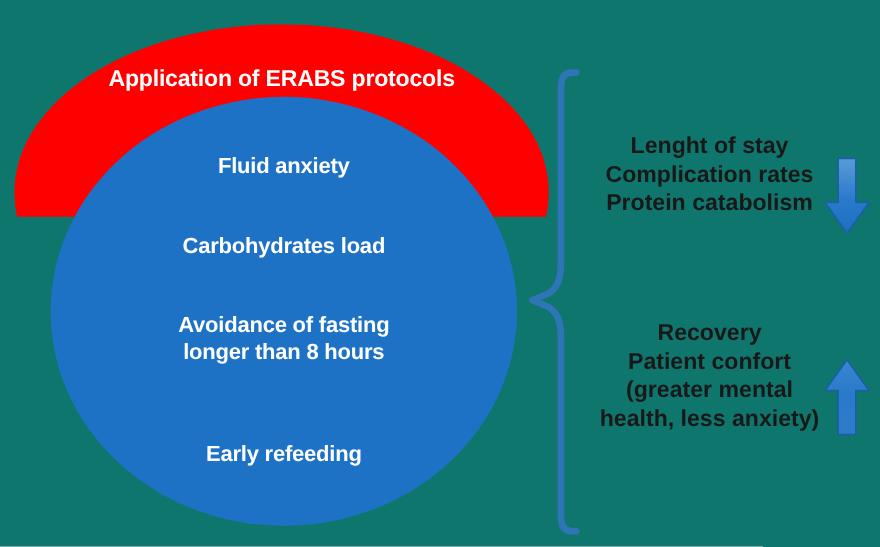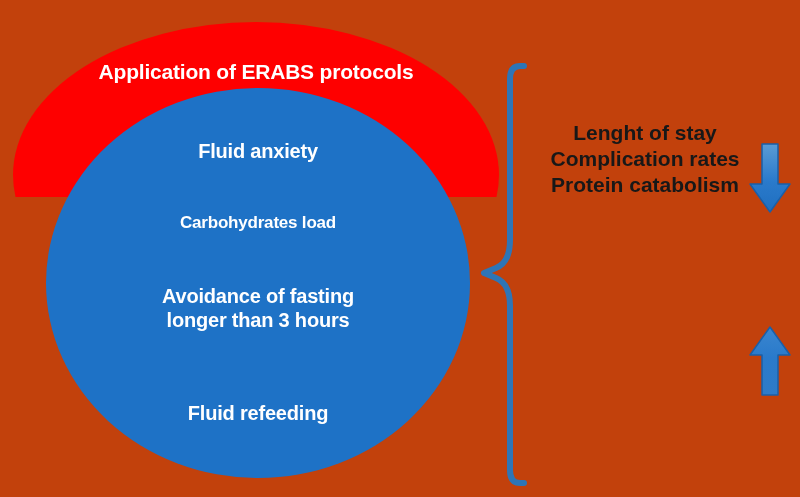--- a/index.html
+++ b/index.html
@@ -10,21 +10,21 @@
   body {
     width: 800px;
     height: 497px;
     font-family: "Liberation Sans", sans-serif;
     overflow: hidden;
   }
   #canvas {
     position: relative;
     width: 800px;
     height: 497px;
-    background: #c2410c;
+    background: #0f766e;
   }
 
   
   #figure {
     position: absolute;
     left: 0;
     top: 0;
     width: 510px;
     height: 497px;
   }
@@ -55,21 +55,21 @@
     width: 100%;
     text-align: center;
     color: #ffffff;
     font-weight: bold;
     letter-spacing: -0.2px;
     line-height: 1.18;
     user-select: none;
   }
   .lbl-protocols { top: 60px;  left: 13px; width: 486px; font-size: 21px; }
   .lbl-fluid     { top: 140px; left: 46px; width: 424px; font-size: 20px; }
-  .lbl-carbs     { top: 213px; left: 46px; width: 424px; font-size: 17px; }
+  .lbl-carbs     { top: 213px; left: 46px; width: 424px; font-size: 20px; }
   .lbl-fasting   { top: 285px; left: 46px; width: 424px; font-size: 20px; }
   .lbl-refeed    { top: 402px; left: 46px; width: 424px; font-size: 20px; }
 
   
   .brace {
     position: absolute;
     left: 468px;
     top: 62px;
     width: 60px;
     height: 425px;
@@ -107,23 +107,23 @@
     <div class="dome"></div>
     <div class="circle"></div>
 
     <div class="fig-label lbl-protocols">Application of ERABS protocols</div>
 
     <div class="fig-label lbl-fluid">Fluid anxiety</div>
 
     <div class="fig-label lbl-carbs">Carbohydrates load</div>
 
     <div class="fig-label lbl-fasting" style="white-space: pre-line;">Avoidance of fasting
-longer than 3 hours</div>
+longer than 8 hours</div>
 
-    <div class="fig-label lbl-refeed">Fluid refeeding</div>
+    <div class="fig-label lbl-refeed">Early refeeding</div>
   </div>
 
   <svg class="brace" viewBox="0 0 60 425">
     <path d="M 56 4
              L 52 4
              C 45 4 42 9 42 17
              L 42 178
              C 42 192 38 202 28 206
              L 16 211
              L 28 216
@@ -141,20 +141,24 @@
     <defs>
       <linearGradient id="gdown" x1="0" y1="0" x2="0" y2="1">
         <stop offset="0%" stop-color="#5A9BD5"></stop>
         <stop offset="55%" stop-color="#2A7ACB"></stop>
         <stop offset="100%" stop-color="#1F6FC0"></stop>
       </linearGradient>
     </defs>
     <path d="M 14 2 L 30 2 L 30 42 L 42 42 L 22 70 L 2 42 L 14 42 Z" fill="url(#gdown)" stroke="#1A5FA8" stroke-width="1.5" stroke-linejoin="round"></path>
   </svg>
 
+  <div class="outcome" id="outcome-increase">Recovery
+Patient confort
+(greater mental
+health, less anxiety)</div>
 
   <svg class="arrow" id="arrow-up" viewBox="0 0 44 72">
     <defs>
       <linearGradient id="gup" x1="0" y1="0" x2="0" y2="1">
         <stop offset="0%" stop-color="#3A86CF"></stop>
         <stop offset="45%" stop-color="#2A7ACB"></stop>
         <stop offset="100%" stop-color="#2E7BC8"></stop>
       </linearGradient>
     </defs>
     <path d="M 22 2 L 42 30 L 30 30 L 30 70 L 14 70 L 14 30 L 2 30 Z" fill="url(#gup)" stroke="#1A5FA8" stroke-width="1.5" stroke-linejoin="round"></path>

